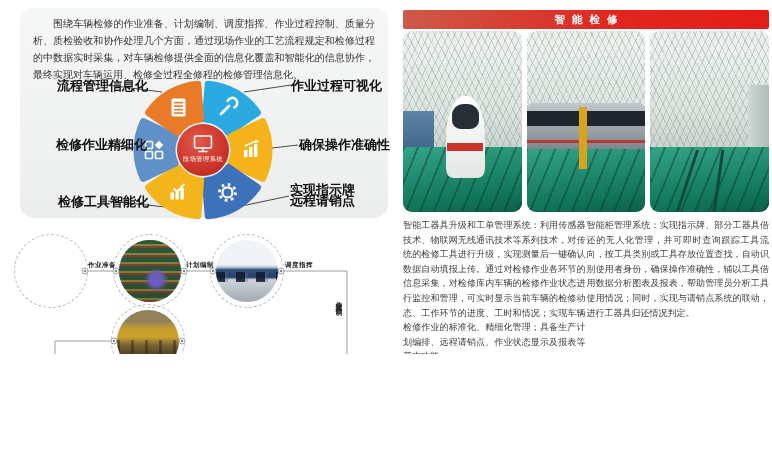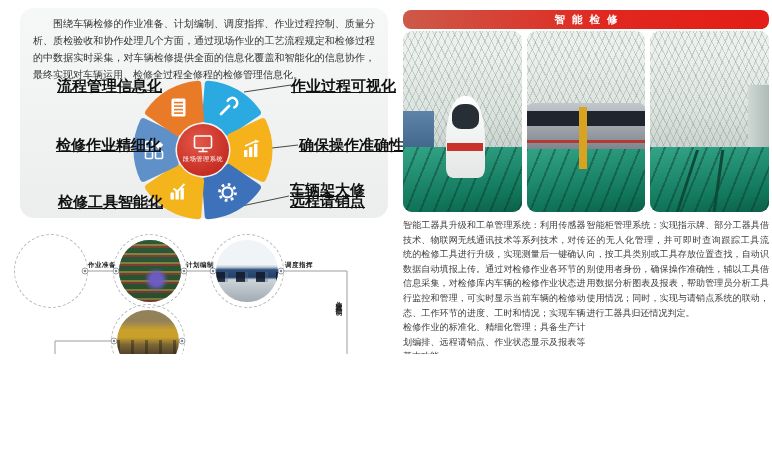--- a/index.html
+++ b/index.html
@@ -6,21 +6,21 @@
   .page{position:relative;width:772px;height:354px;background:#fff;overflow:hidden;
         font-family:"Liberation Sans","DejaVu Sans",sans-serif;}
 
   
   .card{position:absolute;left:20px;top:8px;width:368px;height:210px;
         background:linear-gradient(#f6f7f7,#eceeee);border-radius:14px;}
   .intro{position:absolute;left:13px;top:7px;width:342px;font-size:10px;line-height:17px;
          color:#333;text-align:justify;text-indent:2em;}
   .wheel-lines{position:absolute;left:0;top:0;width:368px;height:210px;}
   .wheel{position:absolute;left:103px;top:62px;width:160px;height:160px;}
-  .wlabel{position:absolute;font-size:15px;font-weight:bold;color:#111;white-space:nowrap;line-height:11px;text-decoration:underline;}
+  .wlabel{position:absolute;font-size:13px;font-weight:bold;color:#111;white-space:nowrap;line-height:11px;}
   .wl-tl{left:37px;top:72px;}
   .wl-tr{left:271px;top:72px;}
   .wl-l{left:36px;top:131px;}
   .wl-r{left:279px;top:131px;}
   .wl-bl{left:38px;top:188px;}
   .wl-br{left:270px;top:176px;}
 
   
   .flow-svg{position:absolute;left:0;top:230px;width:400px;height:232px;}
   .node{position:absolute;width:74px;height:74px;border:1px dashed #b3b7bb;border-radius:50%;box-sizing:border-box;}
@@ -55,21 +55,21 @@
     repeating-linear-gradient(100deg, rgba(80,190,255,.16) 0 6px, transparent 6px 16px),
     radial-gradient(circle at 28% 72%, rgba(0,170,255,.3) 0 22%, transparent 48%),
     linear-gradient(135deg,#0b2146,#174a90);}
   .ph-depot2{position:absolute;inset:0;background:
     radial-gradient(circle at 74% 64%, #d9e23c 0 6%, transparent 12%),
     radial-gradient(circle at 46% 68%, #ccd733 0 5%, transparent 11%),
     repeating-linear-gradient(105deg, rgba(255,255,255,.18) 0 2px, transparent 2px 9px),
     linear-gradient(#9c9486 0 28%, #6f6759 58%, #47423a);}
 
   
-  .banner{position:absolute;left:403px;top:10px;width:366px;height:19px;border-radius:8px;
+  .banner{position:absolute;left:403px;top:10px;width:366px;height:19px;border-radius:2px;
           background:linear-gradient(90deg,#cd5a49,#e02820 55%,#e31d17);
           color:#fff;font-size:10.5px;font-weight:bold;text-align:center;line-height:19px;
           letter-spacing:7px;text-indent:7px;}
   .photos{position:absolute;left:403px;top:31px;width:366px;height:181px;display:flex;gap:5px;}
   .rp{flex:1;position:relative;border-radius:9px;overflow:hidden;}
   .rp-bg{position:absolute;inset:0;background:
     repeating-linear-gradient(115deg, rgba(128,140,134,.32) 0 1px, transparent 1px 6px),
     repeating-linear-gradient(63deg, rgba(128,140,134,.32) 0 1px, transparent 1px 6px),
     linear-gradient(#ecf1ee 0 10%, #dbe4de 45%, #ccd5d1 62%, #c3cbc8);}
   .rp-floor{position:absolute;left:0;right:0;bottom:0;height:36%;background:
@@ -181,21 +181,21 @@
       </g>
       <text y="11" text-anchor="middle" font-size="6.2" fill="#fff" letter-spacing="0.5">段场管理系统</text>
     </svg>
 
     <div class="wlabel wl-tl">流程管理信息化</div>
     <div class="wlabel wl-tr">作业过程可视化</div>
     <div class="wlabel wl-l">检修作业精细化</div>
     <div class="wlabel wl-r">确保操作准确性</div>
     <div class="wlabel wl-bl">检修工具智能化</div>
     <div class="wlabel wl-br">
-      <div>车辆架大修</div>
+      <div>实现指示牌</div>
       <div>远程请销点</div>
     </div>
   </div>
 
   <svg class="flow-svg" viewBox="0 230 400 232">
     <g stroke="#9aa0a6" stroke-width="1" fill="none">
       <path d="M85,271 H116"></path>
         <path d="M184,271 H213"></path>
       <path d="M281,271 H347 V376"></path>
       <path d="M114,341 H55 V373"></path>

